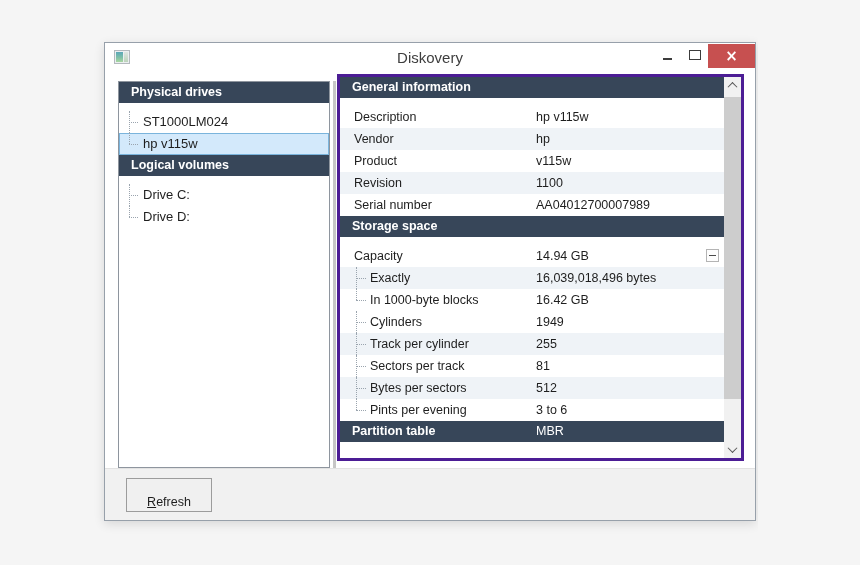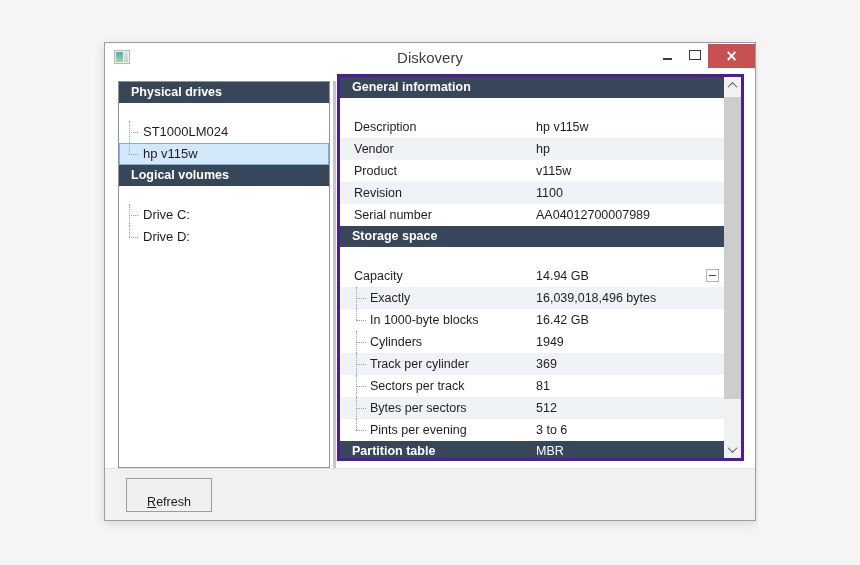--- a/index.html
+++ b/index.html
@@ -28,21 +28,21 @@
   .client{position:absolute;left:0;top:29px;right:0;bottom:0;background:#ffffff;}
 
   .tree-panel{position:absolute;left:13px;top:9px;width:212px;height:387px;background:#fff;
               border:1px solid #8e959e;box-sizing:border-box;overflow:hidden;}
   .splitter{position:absolute;left:228px;top:9px;width:3px;height:387px;background:#c6c6c6;}
   .detail-panel{position:absolute;left:232px;top:2px;width:407px;height:387px;background:#fff;
                 border:3px solid #4c1d95;box-sizing:border-box;}
   .detail-content{position:absolute;left:0;top:0;right:17px;bottom:0;overflow:hidden;}
 
   .sec-header{position:relative;height:21px;line-height:21px;background:var(--hdr,#374659);
-              color:#fff;font-weight:bold;font-size:12.5px;padding-left:12px;margin-bottom:18px;}
+              color:#fff;font-weight:bold;font-size:12.5px;padding-left:12px;margin-bottom:8px;}
   .sec-header .hval{position:absolute;left:196px;font-weight:normal;color:#fff;}
 
   .detail-row{position:relative;height:22px;line-height:22px;font-size:12.5px;color:#1e1e1e;background:#fff;}
   .detail-row.alt{background:var(--alt,#eff3f7);}
   .detail-row .lbl{position:absolute;left:14px;white-space:nowrap;}
   .detail-row .lbl.ind{left:30px;}
   .detail-row .val{position:absolute;left:196px;white-space:nowrap;}
   .twig-v{position:absolute;border-left:1px dotted #9aa4ae;top:0;height:100%;}
   .twig-v.last{height:11px;}
   .twig-h{position:absolute;top:11px;border-top:1px dotted #9aa4ae;}
@@ -175,21 +175,21 @@
             <div class="detail-row">
               <span class="twig-v"></span>
               <span class="twig-h"></span>
               <span class="lbl ind">Cylinders</span>
               <span class="val">1949</span>
             </div>
             <div class="detail-row alt">
               <span class="twig-v"></span>
               <span class="twig-h"></span>
               <span class="lbl ind">Track per cylinder</span>
-              <span class="val">369</span>
+              <span class="val">255</span>
             </div>
             <div class="detail-row">
               <span class="twig-v"></span>
               <span class="twig-h"></span>
               <span class="lbl ind">Sectors per track</span>
               <span class="val">81</span>
             </div>
             <div class="detail-row alt">
               <span class="twig-v"></span>
               <span class="twig-h"></span>

